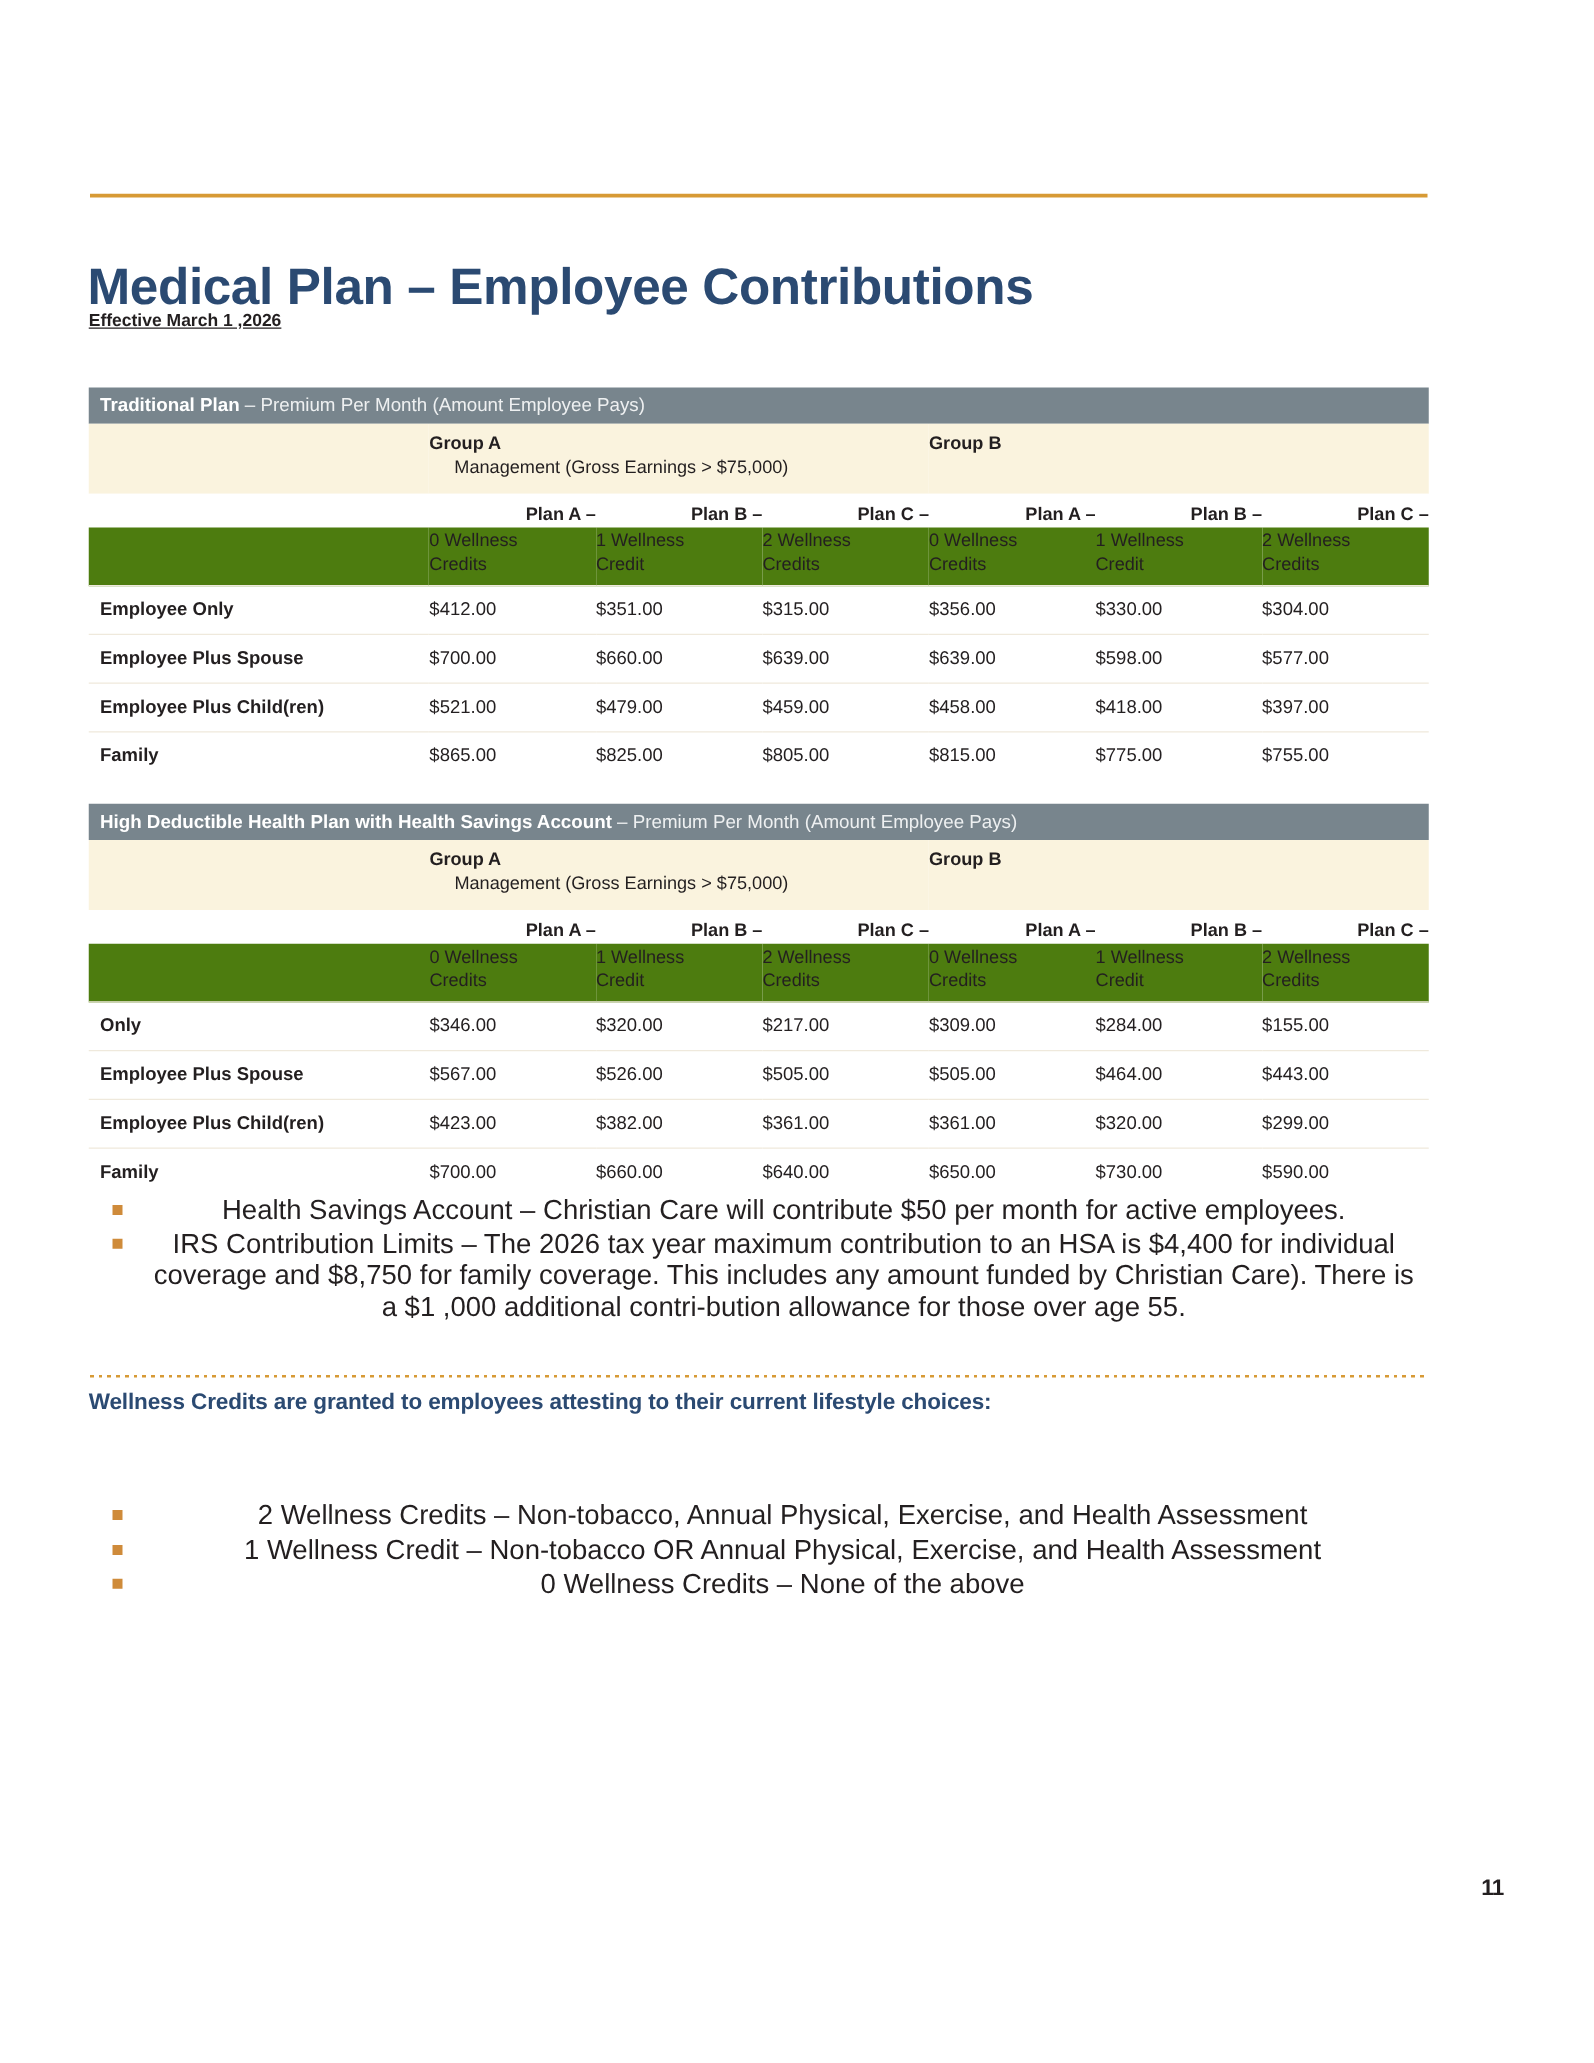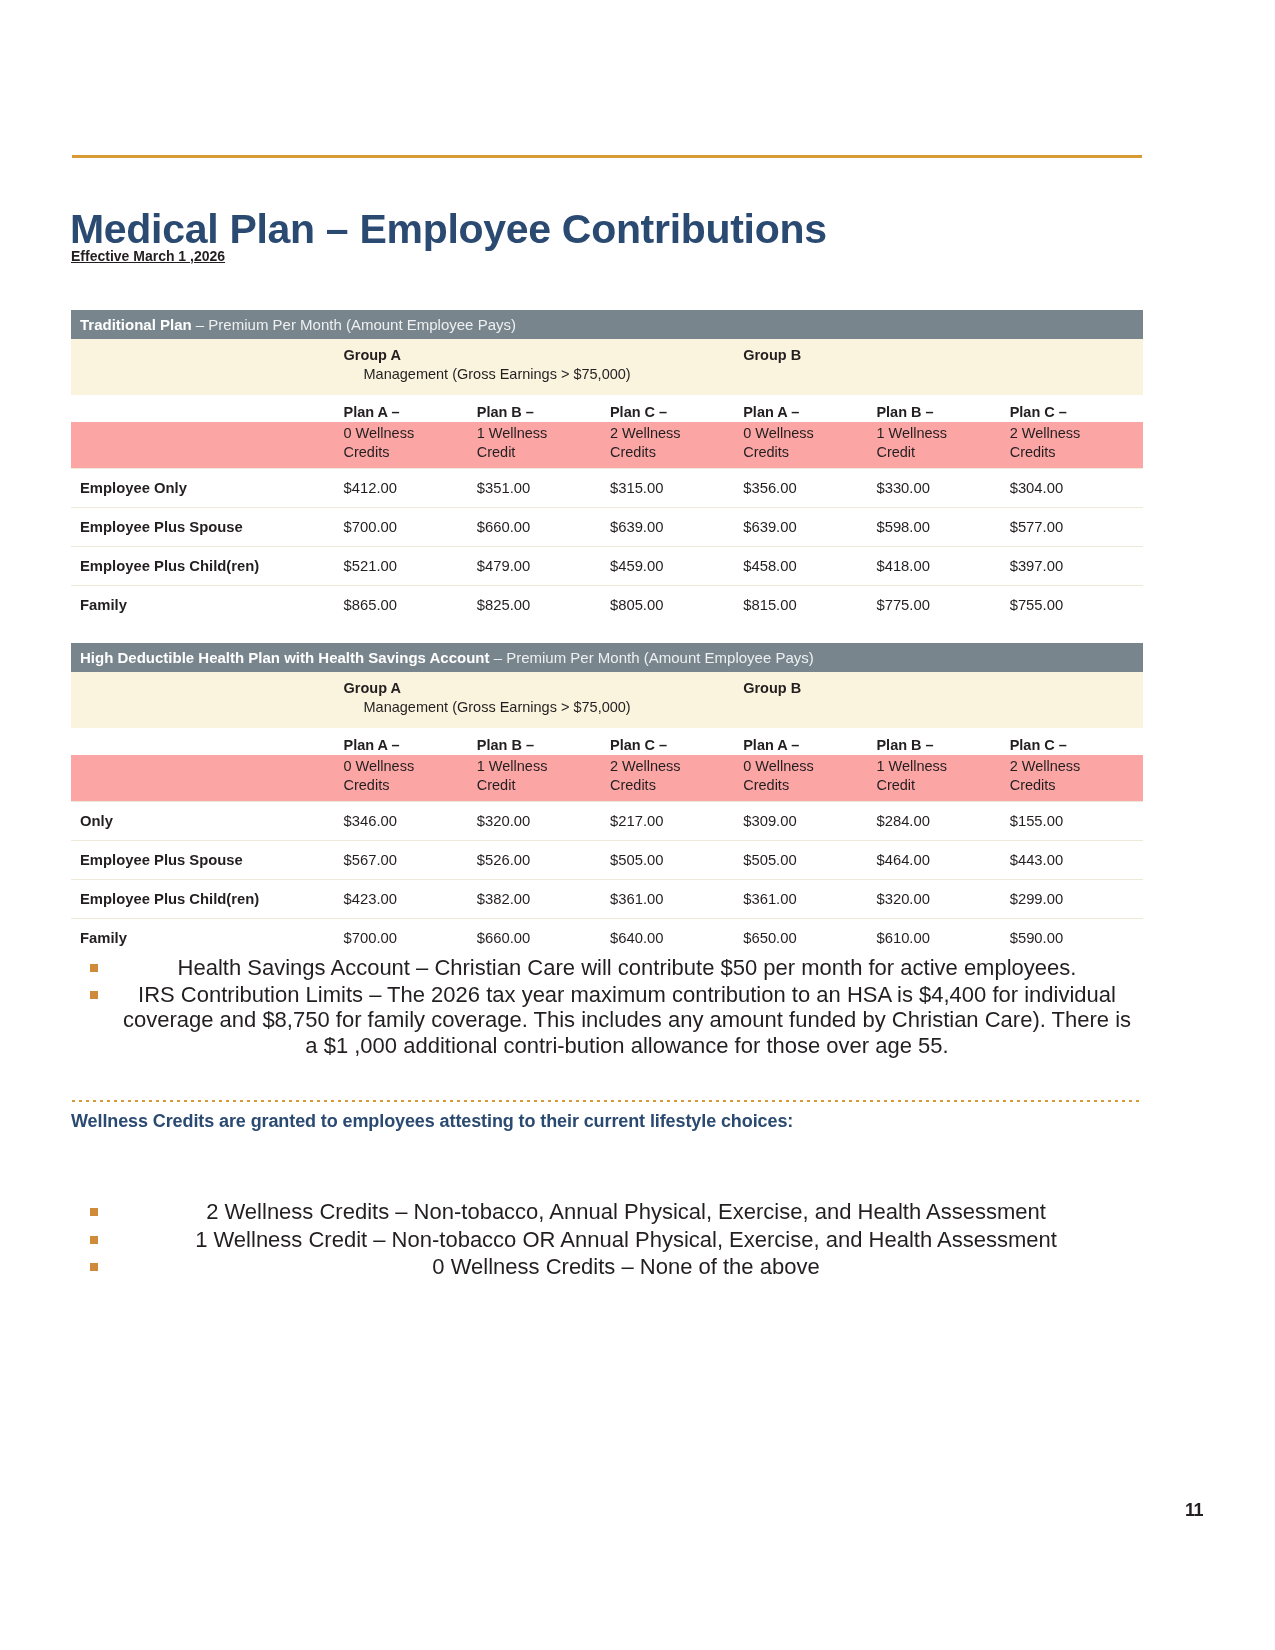--- a/index.html
+++ b/index.html
@@ -103,28 +103,29 @@
     white-space: nowrap;
     padding-left: 20px;
   }
 
   .plan-row td {
     padding: 9px 0 2px 0;
     vertical-align: top;
     font-weight: bold;
     font-size: 14.5px;
     background: #ffffff;
+    text-align: right;
   }
   .credits-row td {
     padding: 2px 0 6px 0;
     vertical-align: top;
     font-weight: normal;
     font-size: 14.5px;
     line-height: 19px;
-    background: #fca5a5;
+    background: #4d7c0f;
     border-bottom: 1px solid #efe9dc;
   }
   .credits-row td span { display: block; }
 
   .data-row td {
     padding: 8px 0 8px 0;
     border-bottom: 1px solid #efe9dc;
     font-size: 14.8px;
     vertical-align: middle;
     height: 22px;
@@ -409,21 +410,21 @@
         <td class="cell">$361.00</td>
         <td class="cell">$320.00</td>
         <td class="cell">$299.00</td>
       </tr>
       <tr class="data-row">
         <td class="rowlabel">Family</td>
         <td class="cell">$700.00</td>
         <td class="cell">$660.00</td>
         <td class="cell">$640.00</td>
         <td class="cell">$650.00</td>
-        <td class="cell">$610.00</td>
+        <td class="cell">$730.00</td>
         <td class="cell">$590.00</td>
       </tr>
     </tbody>
   </table>
 
   <div class="bullets" id="bullets-hsa">
     <div class="bullet">
       <span class="marker"></span>
       <span class="btext">Health Savings Account – Christian Care will contribute $50 per month for active employees.</span>
     </div>

